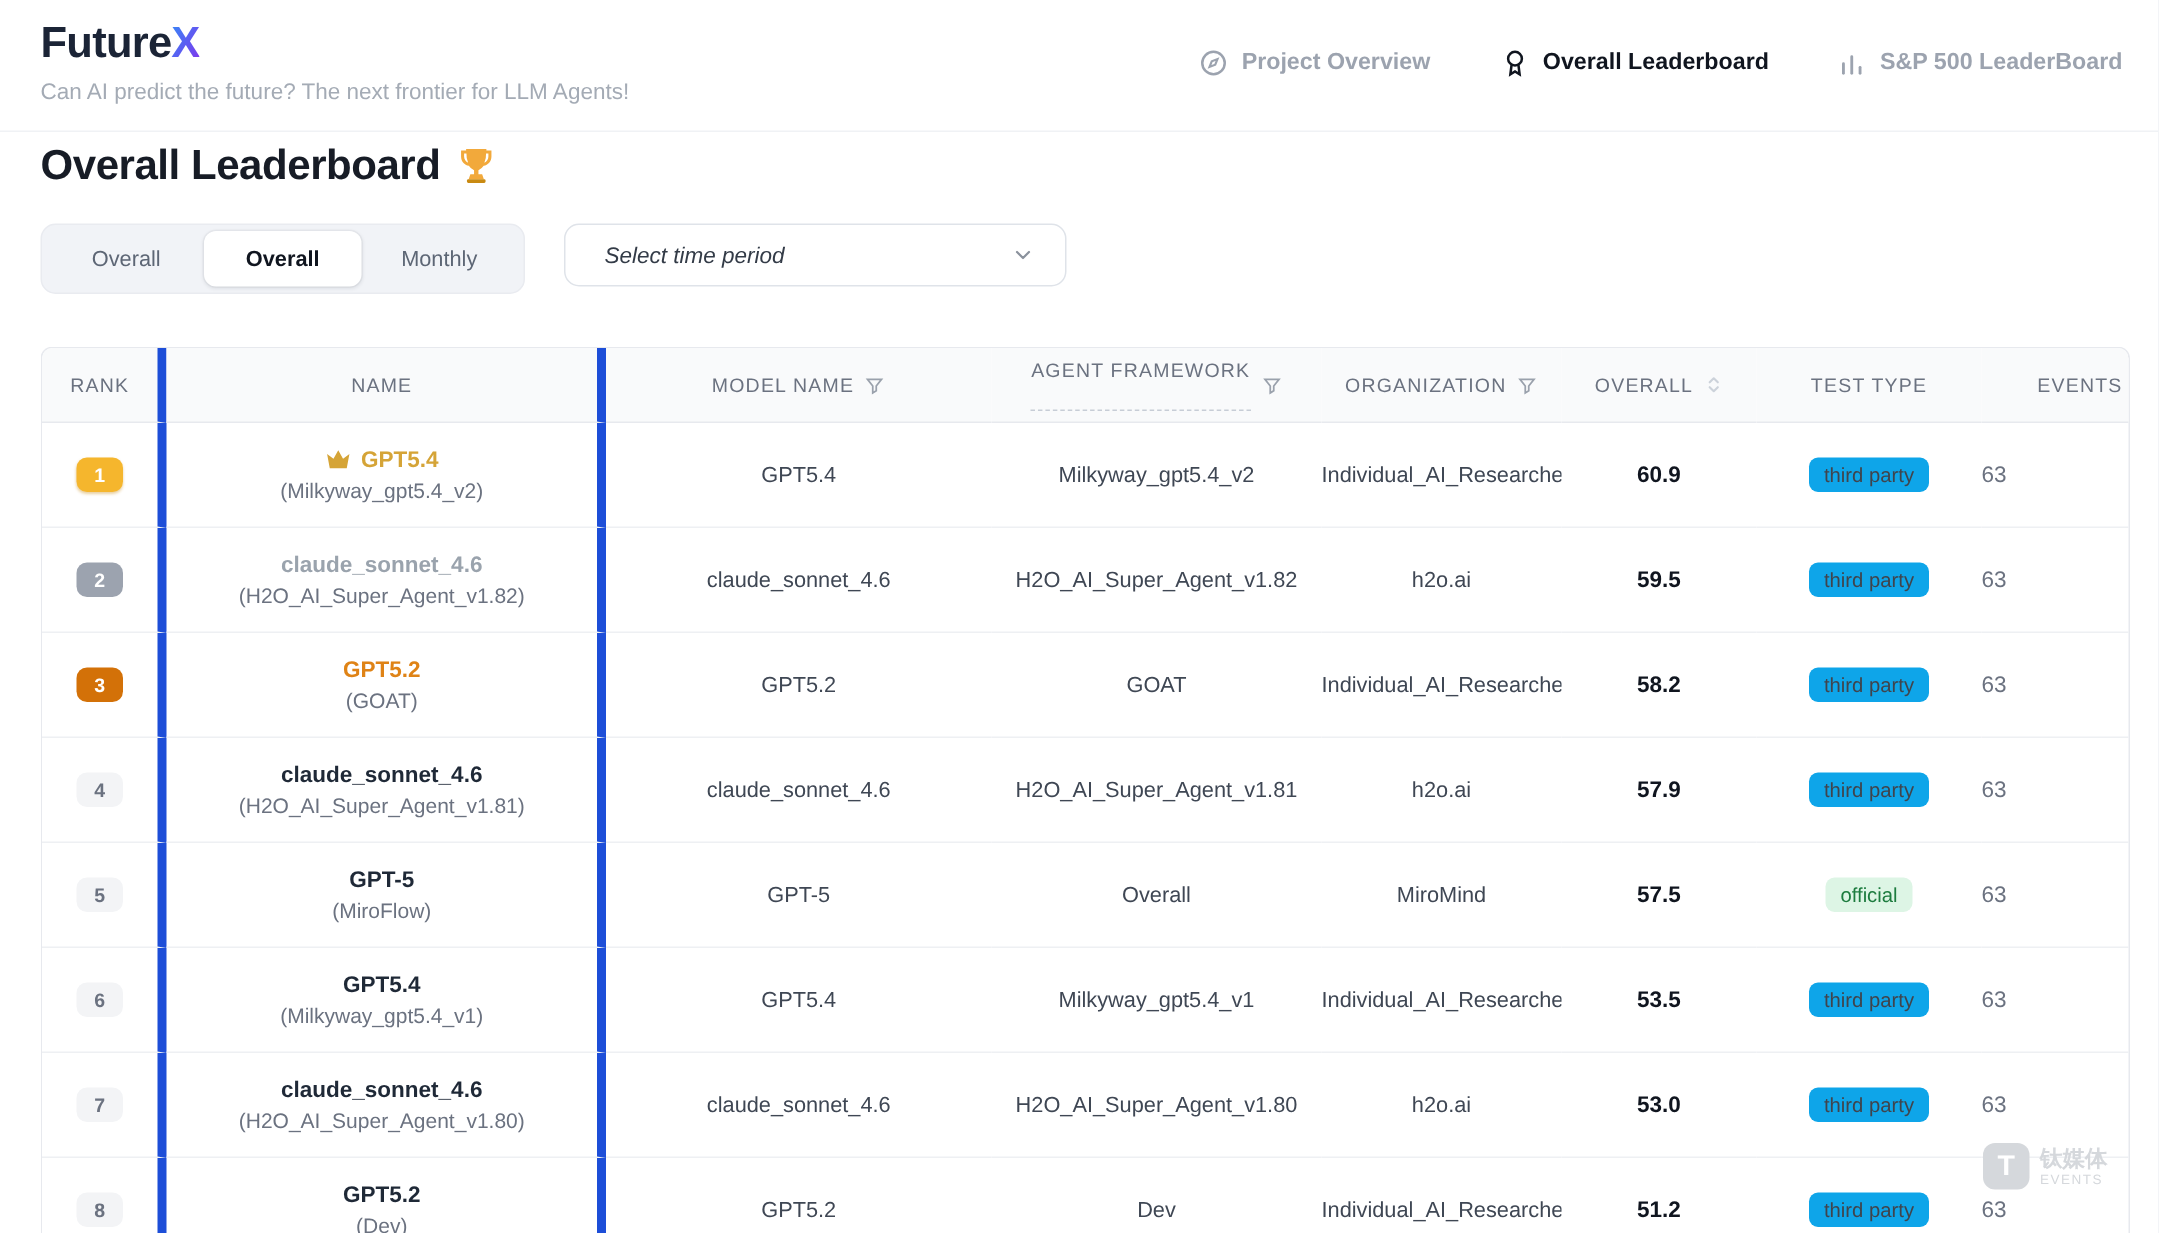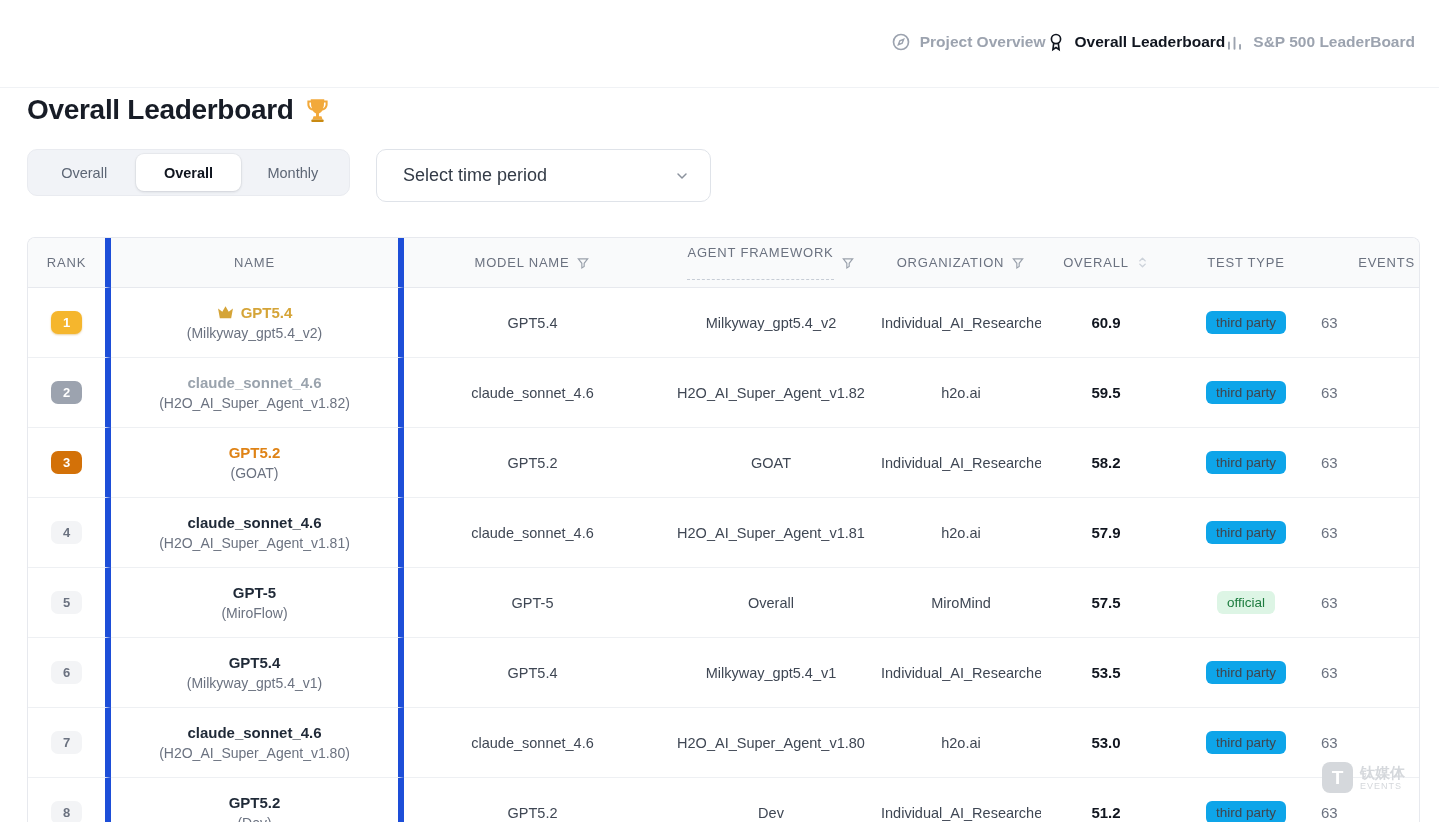--- a/index.html
+++ b/index.html
@@ -28,21 +28,21 @@
   }
   .logo-x {
     background: linear-gradient(120deg, #3b82f6 10%, #7c3aed 90%);
     -webkit-background-clip: text;
     background-clip: text;
     color: transparent;
     font-weight: 800;
   }
   .tagline { margin-top: 7px; font-size: 15px; color: #a4abb5; }
 
-  .top-nav { display: flex; align-items: center; margin-top: 12px; height: 36px; }
+  .top-nav { display: flex; gap: 46px; align-items: center; margin-top: 12px; height: 36px; }
   .nav-item { display: flex; gap: 9px; align-items: center; font-size: 15.5px; font-weight: 700; color: #9ca3af; cursor: pointer; white-space: nowrap; }
   .nav-item.active { color: #10151f; }
   .nav-item svg { flex: 0 0 auto; }
 
   
   .page-title {
     margin: 5px 0 0 27px;
     font-size: 28px;
     font-weight: 800;
     color: #171c26;
@@ -70,28 +70,29 @@
     font-size: 14.5px; color: #5d6675; font-weight: 500;
     border-radius: 8px; cursor: pointer;
   }
   .tab.active {
     background: #ffffff;
     color: #10151f;
     font-weight: 700;
     box-shadow: 0 1px 3px rgba(16,24,40,.12), 0 0 0 1px rgba(16,24,40,.03);
   }
   .select {
-    width: 335px; height: 53px;
+    width: 335px; height: 42px;
     background: #fff;
     border: 1px solid #dfe3e9;
     border-radius: 10px;
     display: flex; align-items: center; justify-content: space-between;
     padding: 0 20px 0 26px;
-    font-size: 18px; font-weight: 500; color: #333b47;
+    font-size: 15px; font-weight: 500; color: #333b47;
     cursor: pointer;
+    font-style: italic;
   }
 
   
   .table-wrap {
     margin: 35px 0 0 27px;
     width: 1393px;
     border: 1px solid #e7e9ee;
     border-bottom: none;
     border-radius: 8px 8px 0 0;
     overflow: hidden;
@@ -170,20 +171,22 @@
   }
   .wm-text { display: flex; flex-direction: column; line-height: 1.15; }
   .wm-name { font-size: 15px; font-weight: 600; }
   .wm-sub { font-size: 9px; letter-spacing: 1px; }
 </style>
 </head>
 <body>
 
 <header class="topbar">
   <div class="brand">
+    <div class="logo"><span>Future</span><span class="logo-x">X</span></div>
+    <div class="tagline">Can AI predict the future? The next frontier for LLM Agents!</div>
   </div>
   <nav class="top-nav">
     <div class="nav-item">
       <svg width="20" height="20" viewBox="0 0 24 24" fill="none" stroke="#9ca3af" stroke-width="2">
         <circle cx="12" cy="12" r="9"></circle>
         <path d="M15.2 8.8 L13.4 13.4 L8.8 15.2 L10.6 10.6 Z" stroke-width="1.7"></path>
       </svg>
       <span>Project Overview</span>
     </div>
     <div class="nav-item active">

